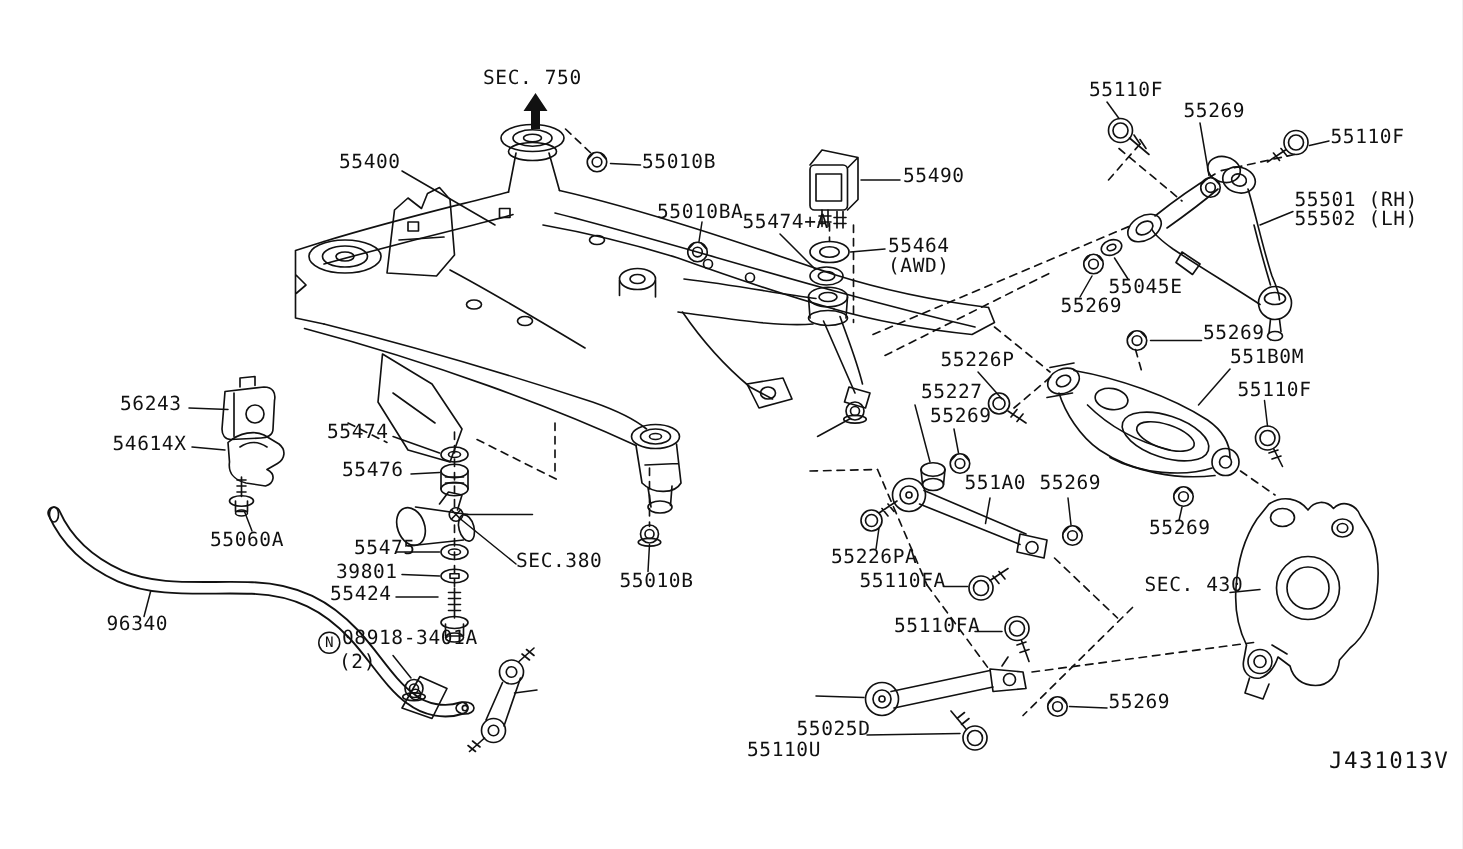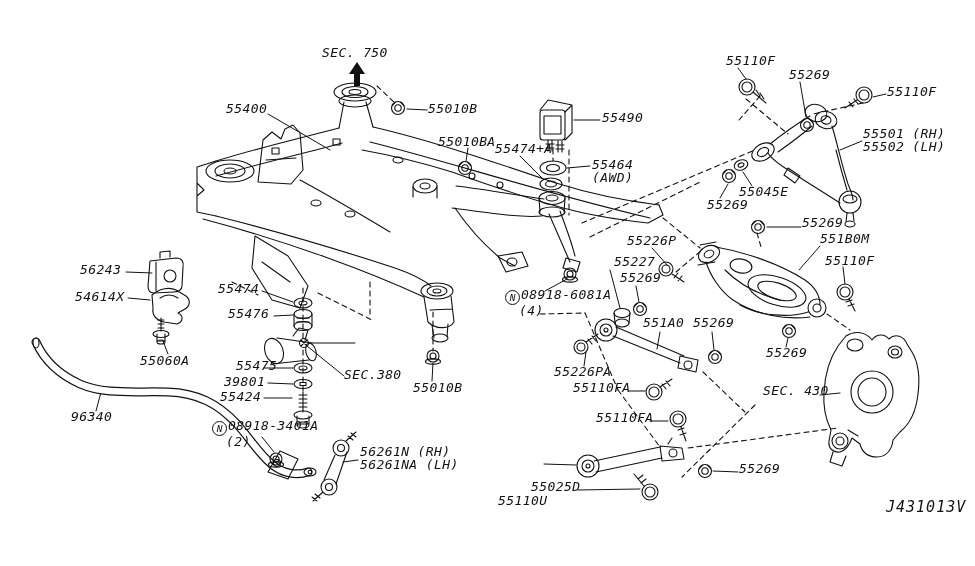--- a/index.html
+++ b/index.html
@@ -1,21 +1,21 @@
 <!DOCTYPE html>
 <html><head>
 <meta charset="utf-8">
 <style>
   html,body{margin:0;padding:0;background:#e8e8e8;}
   .stage{
     position:relative;width:975px;height:566px;background:#ffffff;overflow:hidden;
     font-family:"DejaVu Sans Mono","Liberation Mono",monospace;
   }
   .stage svg{position:absolute;left:0;top:0;}
-  #labels{position:absolute;left:0;top:0;width:100%;height:100%;font-style:italic;}
+  #labels{position:absolute;left:0;top:0;width:100%;height:100%;}
   .lbl{
     position:absolute;color:#111;font-size:13px;letter-spacing:0.4px;
     line-height:12.5px;white-space:nowrap;
   }
   .lbl .ln2{display:block;}
   .lbl .sub{display:block;margin-left:14px;}
   .lbl .ncircle{
     display:inline-block;width:13px;height:13px;border:1.3px solid #111;border-radius:50%;
     font-size:9.5px;line-height:13px;text-align:center;vertical-align:-2px;margin-right:1px;
     letter-spacing:0;
@@ -383,38 +383,36 @@
       <div class="lbl" style="left: 887px; top: 86px;"><span>55110F</span></div>
       <div class="lbl" style="left: 863px; top: 128px;"><span>55501 (RH)</span><span class="ln2">55502 (LH)</span></div>
       <div class="lbl" style="left: 739px; top: 186px;"><span>55045E</span></div>
       <div class="lbl" style="left: 707px; top: 199px;"><span>55269</span></div>
       <div class="lbl" style="left: 802px; top: 217px;"><span>55269</span></div>
       <div class="lbl" style="left: 820px; top: 233px;"><span>551B0M</span></div>
       <div class="lbl" style="left: 825px; top: 255px;"><span>55110F</span></div>
       <div class="lbl" style="left: 627px; top: 235px;"><span>55226P</span></div>
       <div class="lbl" style="left: 594px; top: 256px; margin-left: 20px;"><span>55227</span></div>
       <div class="lbl" style="left: 620px; top: 272px;"><span>55269</span></div>
-      <div class="lbl" style="left: 505px; top: 289px;"><span class="ncircle">N</span><span>08918-6081A</span><span class="sub">(4)</span></div>
       <div class="lbl" style="left: 643px; top: 317px;"><span>551A0</span></div>
       <div class="lbl" style="left: 693px; top: 317px;"><span>55269</span></div>
       <div class="lbl" style="left: 766px; top: 347px;"><span>55269</span></div>
       <div class="lbl" style="left: 763px; top: 385px;"><span>SEC. 430</span></div>
       <div class="lbl" style="left: 80px; top: 264px;"><span>56243</span></div>
       <div class="lbl" style="left: 75px; top: 291px; text-align: right;"><span>54614X</span></div>
       <div class="lbl" style="left: 140px; top: 355px;"><span>55060A</span></div>
       <div class="lbl" style="left: 218px; top: 283px;"><span>55474</span></div>
       <div class="lbl" style="left: 228px; top: 308px;"><span>55476</span></div>
       <div class="lbl" style="left: 236px; top: 360px;"><span>55475</span></div>
       <div class="lbl" style="left: 224px; top: 376px;"><span>39801</span></div>
       <div class="lbl" style="left: 220px; top: 391px;"><span>55424</span></div>
       <div class="lbl" style="left: 344px; top: 369px;"><span>SEC.380</span></div>
       <div class="lbl" style="left: 413px; top: 382px;"><span>55010B</span></div>
       <div class="lbl" style="left: 71px; top: 411px;"><span>96340</span></div>
       <div class="lbl" style="left: 212px; top: 420px;"><span class="ncircle">N</span><span>08918-3401A</span><span class="sub">(2)</span></div>
-      <div class="lbl" style="left: 360px; top: 446px;"><span>56261N (RH)</span><span class="ln2">56261NA (LH)</span></div>
       <div class="lbl" style="left: 554px; top: 366px;"><span>55226PA</span></div>
       <div class="lbl" style="left: 573px; top: 382px;"><span>55110FA</span></div>
       <div class="lbl" style="left: 596px; top: 412px;"><span>55110FA</span></div>
       <div class="lbl" style="left: 498px; top: 455px; margin-top: 40px;"><span>55110U</span></div>
       <div class="lbl" style="left: 531px; top: 481px;"><span>55025D</span></div>
       <div class="lbl" style="left: 739px; top: 463px;"><span>55269</span></div>
       <div class="lbl big" style="left: 886px; top: 501px;"><span>J431013V</span></div>
     </div>
 
 </div>

